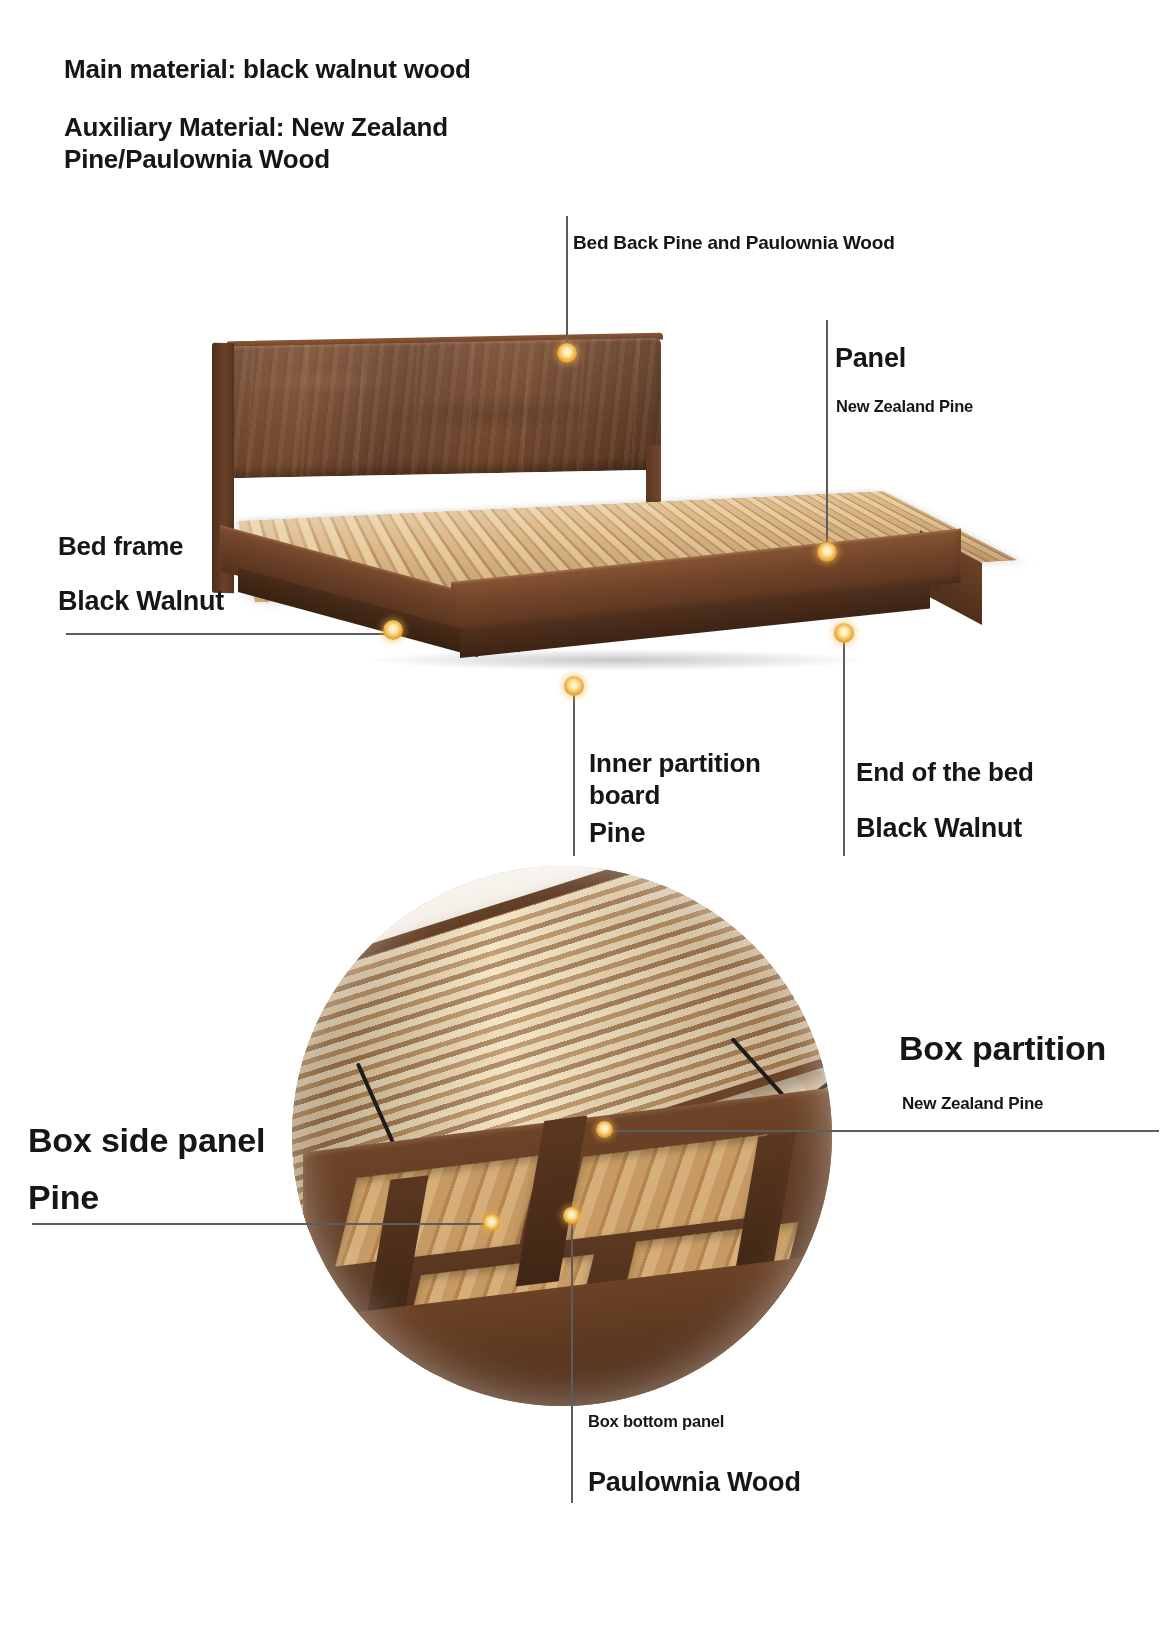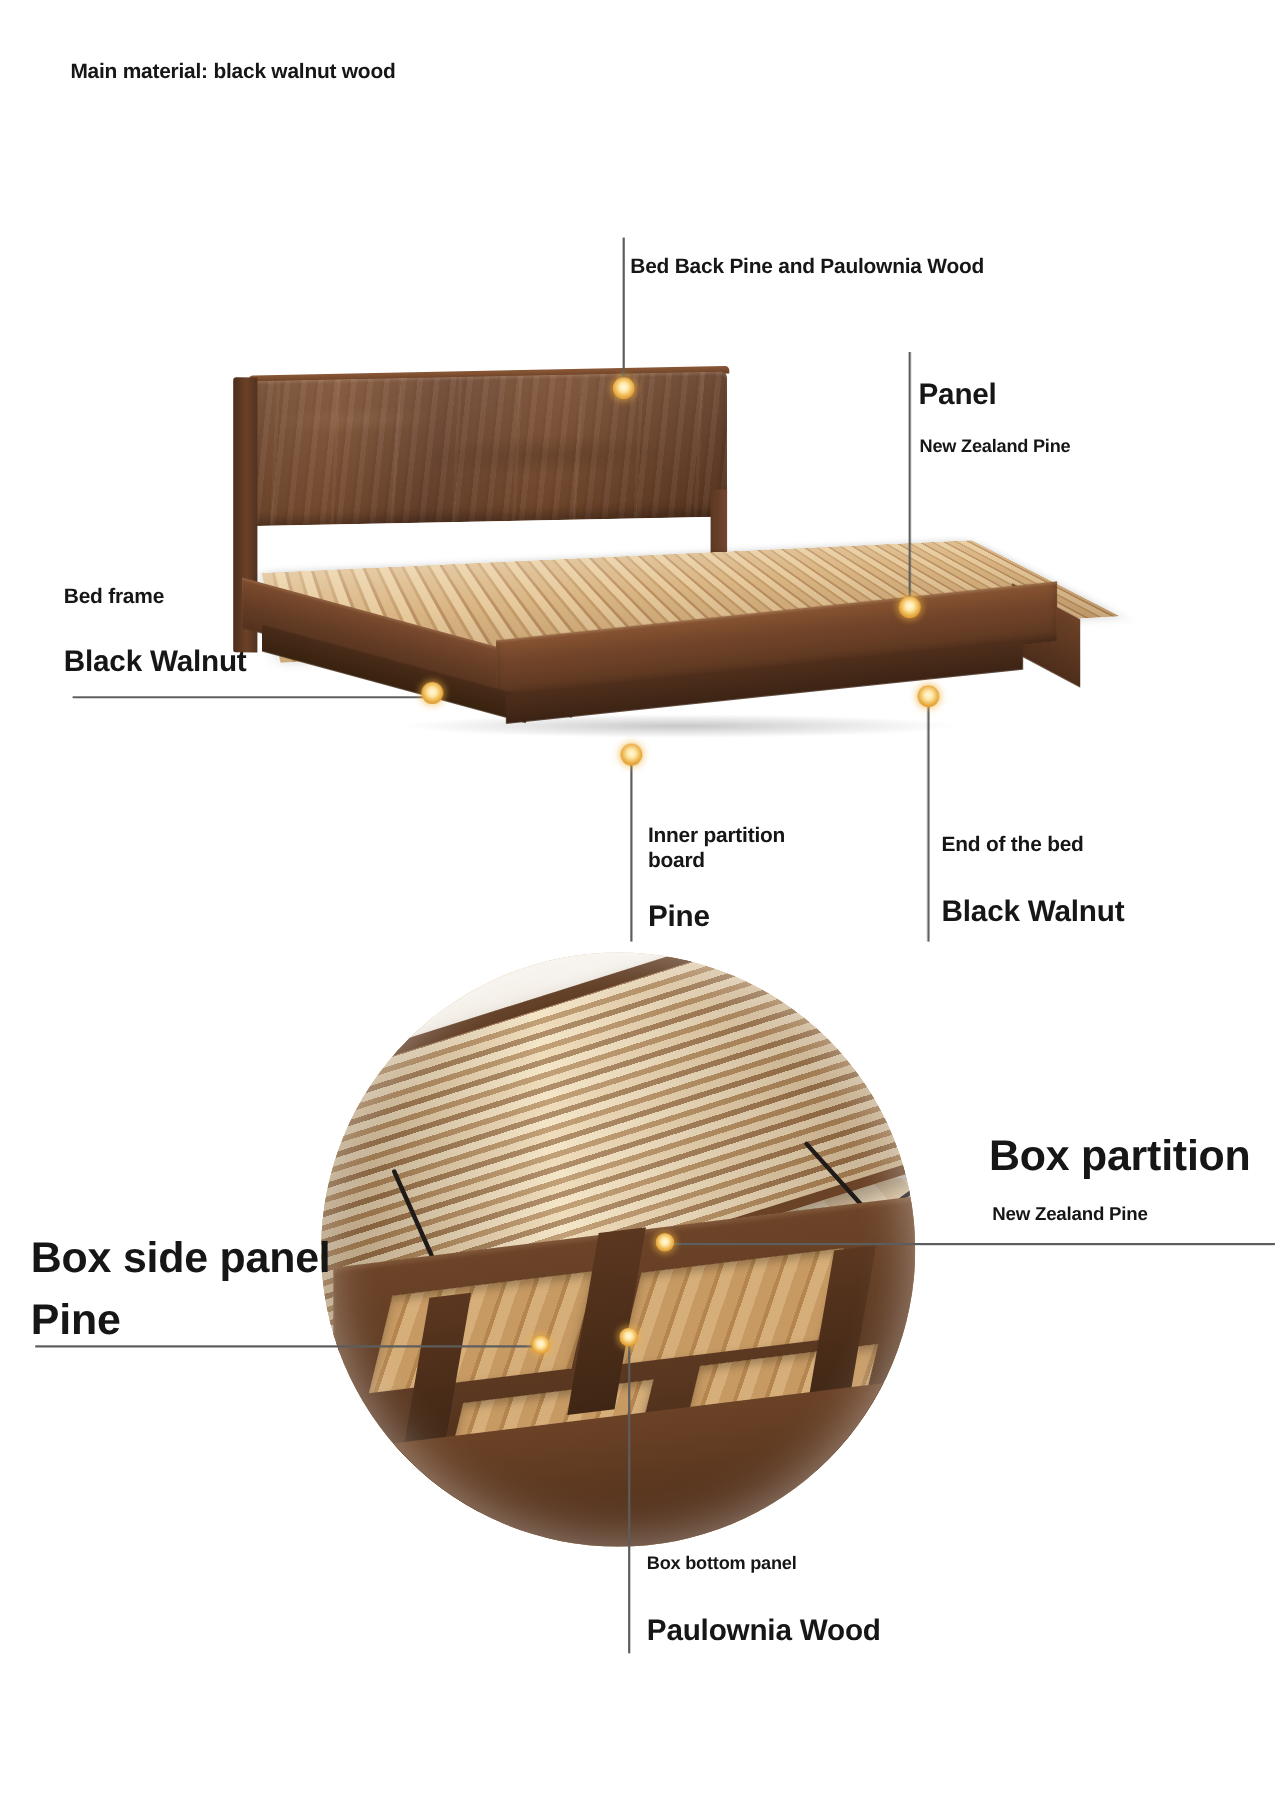--- a/index.html
+++ b/index.html
@@ -6,25 +6,25 @@
   body{
     width:1170px;height:1639px;position:relative;overflow:hidden;
     font-family:"Liberation Sans", sans-serif;
     color:#111;
     -webkit-font-smoothing:antialiased;
   }
   .stage{position:absolute;inset:0;}
 
   
   .lbl{position:absolute;font-weight:bold;color:#161616;line-height:1.22;white-space:pre-line;letter-spacing:-0.2px;}
-  .t-heading{font-size:19px;}
+  .t-heading{font-size:26px;}
   .t-mid{font-size:19px;}
   .t-big{font-size:27px;}
   .t-sm{font-size:16.5px;}
-  .t-xl{font-size:39px;text-align:center;}
+  .t-xl{font-size:34px;text-align:center;}
   .t-xs{font-size:17px;}
 
   
   .vline{position:absolute;width:2px;background:#5d5d5d;}
   .hline{position:absolute;height:2px;background:#5d5d5d;}
 
   
   .dot{position:absolute;width:20px;height:20px;border-radius:50%;
        background:radial-gradient(circle at 50% 45%, #fff8e2 0%, #ffe9a8 26%, #e8a83c 62%, #c98a28 100%);
        box-shadow:0 0 6px 2px rgba(240,180,70,.55);}
@@ -130,20 +130,22 @@
 
   .vignette{position:absolute;inset:0;border-radius:50%;pointer-events:none;
     box-shadow:inset 0 0 46px rgba(255,255,255,.45);}
 </style>
 </head>
 <body>
 
 <div class="stage">
 
   <div class="lbl t-heading" style="left:64px;top:54px;">Main material: black walnut wood</div>
+  <div class="lbl t-heading" style="left:64px;top:112px;">Auxiliary Material: New Zealand
+Pine/Paulownia Wood</div>
 
   <div class="bed">
     <div class="hb-top-edge"></div>
     <div class="hb-panel">
       <div class="hb-grain"></div>
     </div>
     <div class="hb-post-l"></div>
     <div class="hb-post-r"></div>
 
     <div class="deck">

